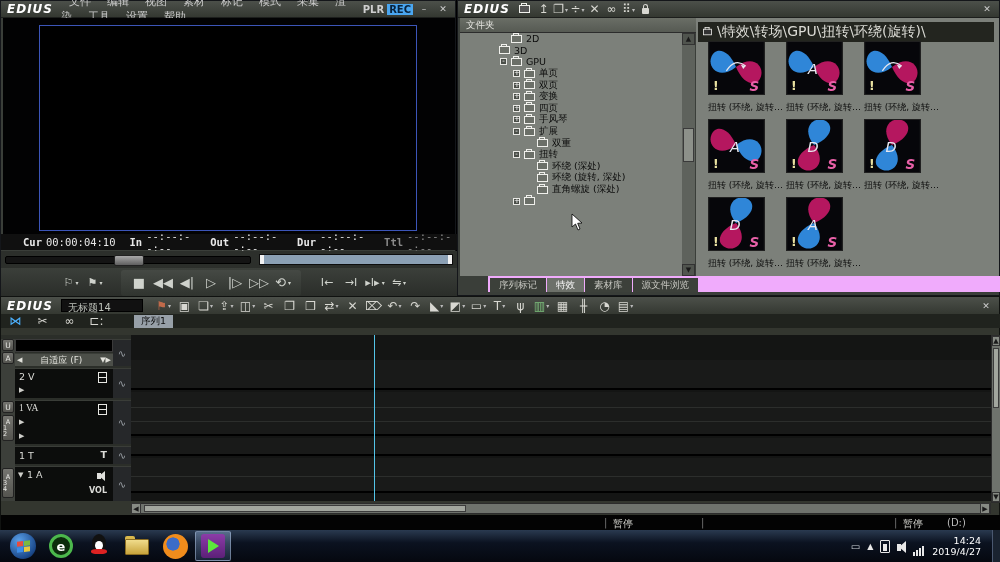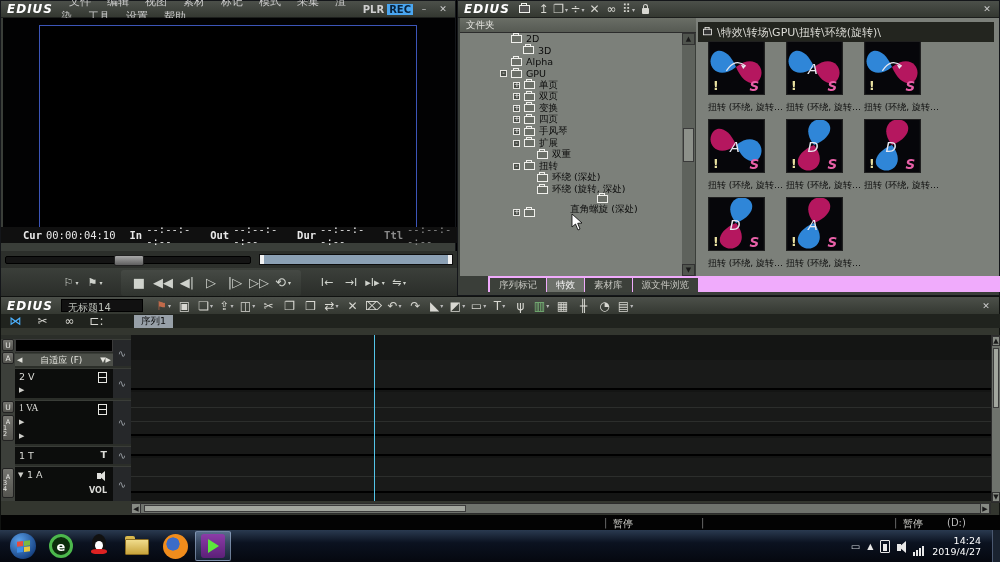--- a/index.html
+++ b/index.html
@@ -16,21 +16,21 @@
     color:#ccc; font-size:9px; margin-left:3px; }
   .tbi { position:relative; display:inline-flex; align-items:center; justify-content:center;
     width:17px; height:15px; color:#d8d8d2; font-size:12px; }
   .tbi .dd { font-size:6px; color:#bbb; margin-left:1px; }
   .icon-group { display:flex; align-items:center; }
   
   #preview-window { left:0; top:0; width:456px; height:296px; }
   #video-area { position:absolute; left:2px; top:17px; width:452px; height:216px; background:#020203; }
   #video-frame { position:absolute; left:36px; top:7px; width:378px; height:206px;
     border:1px solid #3c55b8; background:#000; }
-  #timecode-row { position:absolute; left:0; top:226px; width:456px; height:16px;
+  #timecode-row { position:absolute; left:0; top:233px; width:456px; height:16px;
     background:#101010; color:#e8e8e8; font-size:10.5px; display:flex; align-items:center;
     font-family:"DejaVu Sans Mono", monospace; }
   #timecode-row b { font-weight:bold; margin:0 4px 0 14px; }
   #timecode-row .dim { color:#8a8a8a; }
   #slider-row { position:absolute; left:0; top:250px; width:456px; height:17px; background:#2c2f2b; }
   #shuttle-track { position:absolute; left:4px; top:5px; width:246px; height:8px;
     background:#141414; border:1px solid #000; border-radius:2px; }
   #shuttle-handle { position:absolute; left:108px; top:-2px; width:30px; height:11px;
     background:linear-gradient(#a8a8a8,#5f5f5f); border:1px solid #222; border-radius:2px; }
   #pos-bar { position:absolute; left:258px; top:3px; width:194px; height:11px; background:#8ba0b4;
@@ -56,21 +56,21 @@
     display:inline-block; margin-right:4px; position:relative; flex:none; }
   .folder-ic:before { content:""; position:absolute; left:1px; top:-3px; width:4px; height:2px;
     border:1px solid #f0f0ec; border-bottom:none; }
   .tree-sel { background:#2f9ce8; color:#000; padding:0 2px; }
   #tree-scroll { position:absolute; left:224px; top:32px; width:13px; height:243px; background:#5e625c; }
   .sb-btn { position:absolute; left:0; width:13px; height:12px; background:#50544e; color:#1a1a1a;
     font-size:7px; display:flex; align-items:center; justify-content:center; border:1px solid #333; }
   #tree-thumbtrack { position:absolute; left:1px; top:95px; width:11px; height:34px; background:#8d918a; border:1px solid #3a3a3a; }
   #thumb-panel { position:absolute; left:238px; top:17px; width:303px; height:258px; background:#7c807a; }
   #pal-pathbar { position:absolute; left:2px; top:4px; width:296px; height:20px; background:#23251f;
-    color:#dcdcd6; font-size:11px; display:flex; align-items:center; }
+    color:#dcdcd6; font-size:14px; display:flex; align-items:center; }
   #pal-pathbar .folder-ic { transform:scale(.8); margin:0 4px; background:#333; }
   .thumb { position:absolute; width:57px; }
   .thumb-img { width:57px; height:54px; border:1px solid #202020; }
   .thumb-label { font-size:9px; color:#0e0e0e; margin-top:2px; white-space:nowrap; width:76px; overflow:hidden; }
   #pal-tabs { position:absolute; left:2px; top:275px; width:539px; height:16px; background:#f0abfc;
     display:flex; align-items:flex-end; gap:1px; padding-left:2px;margin-left:28px; }
   .pal-tab { height:14px; padding:0 9px; font-size:9.5px; color:#c8c8c2; background:#3c403a;
     display:flex; align-items:center; }
   .pal-tab.active { background:#6d716a; color:#fff; }
   
@@ -257,29 +257,24 @@
   </div>
   <div id="pal-folder-header">
     <span>文件夹</span>
   </div>
   <div id="tree-panel">
       <div class="tree-row" style="padding-left: 40px;">
         <span style="width: 11px; display: inline-block; flex: 0 0 auto;"></span>
         <span class="folder-ic"></span>
         <span>2D</span>
       </div>
-      <div class="tree-row" style="padding-left: 52px;">
+      <div class="tree-row" style="padding-left: 28px;">
         <span style="width: 11px; display: inline-block; flex: 0 0 auto;"></span>
         <span class="folder-ic"></span>
         <span>3D</span>
-      </div>
-      <div class="tree-row" style="padding-left: 40px;">
-        <span style="width: 11px; display: inline-block; flex: 0 0 auto;"></span>
-        <span class="folder-ic"></span>
-        <span>Alpha</span>
       </div>
       <div class="tree-row" style="padding-left: 40px;">
         <span class="exp-box">-</span>
         <span class="folder-ic"></span>
         <span>GPU</span>
       </div>
       <div class="tree-row" style="padding-left: 53px;">
         <span class="exp-box">+</span>
         <span class="folder-ic"></span>
         <span>单页</span>
@@ -322,21 +317,21 @@
       <div class="tree-row" style="padding-left: 66px;">
         <span style="width: 11px; display: inline-block; flex: 0 0 auto;"></span>
         <span class="folder-ic"></span>
         <span>环绕 (深处)</span>
       </div>
       <div class="tree-row" style="padding-left: 66px;">
         <span style="width: 11px; display: inline-block; flex: 0 0 auto;"></span>
         <span class="folder-ic"></span>
         <span>环绕 (旋转, 深处)</span>
       </div>
-      <div class="tree-row" style="padding-left: 66px; flex-direction: column;">
+      <div class="tree-row" style="padding-left: 66px;">
         <span style="width: 11px; display: inline-block; flex: 0 0 auto;"></span>
         <span class="folder-ic"></span>
         <span>直角螺旋 (深处)</span>
       </div>
       <div class="tree-row" style="padding-left: 53px;">
         <span class="exp-box">+</span>
         <span class="folder-ic"></span>
         <span></span>
       </div>
     </div>

